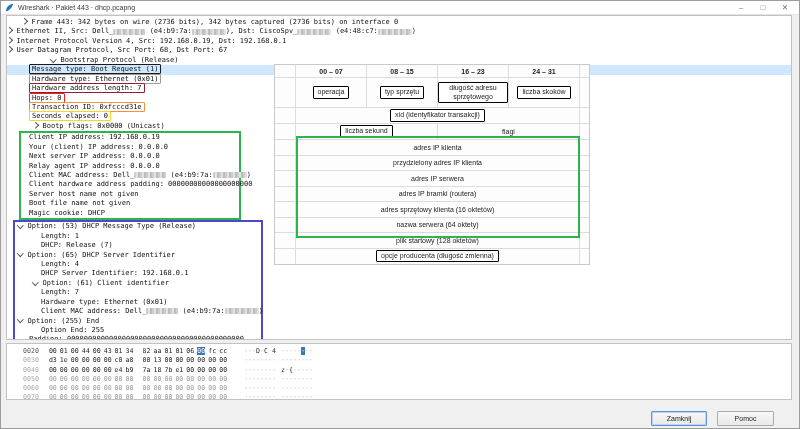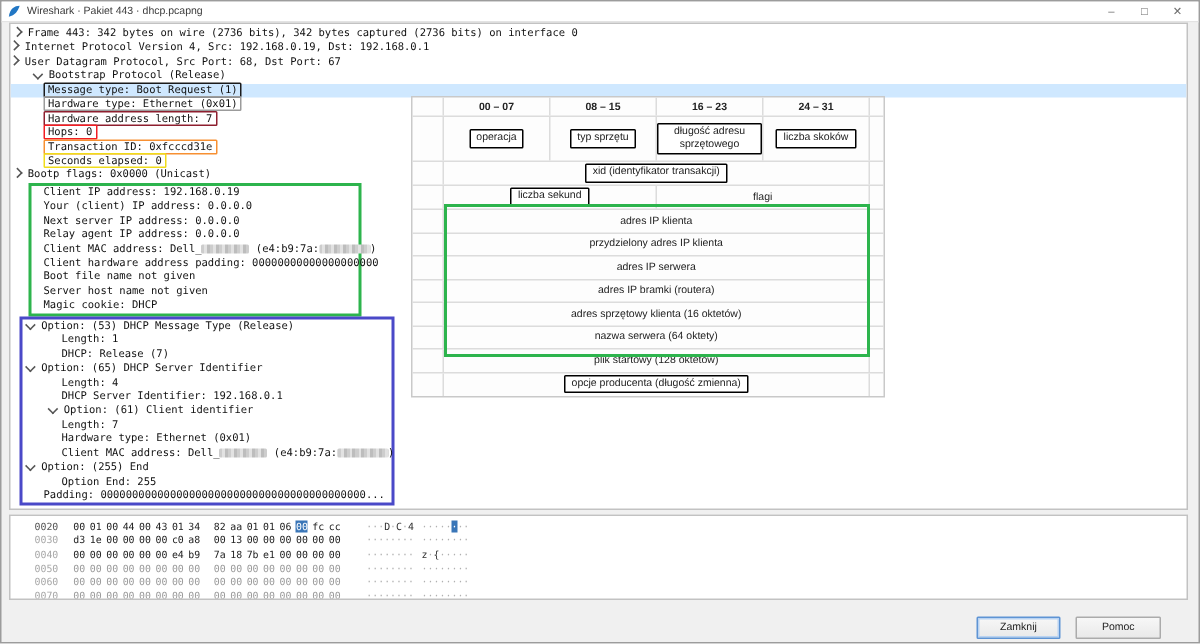--- a/index.html
+++ b/index.html
@@ -193,40 +193,41 @@
           <div class="dcell"></div>
         </div>
         <div class="drow" style="height: 15.5px;">
           <div class="dcell"></div>
           <div class="dcell" style="grid-column: span 4;">
             <span class="cbox b-blue">opcje producenta (długość zmienna)</span>
           </div>
           <div class="dcell"></div>
         </div>
       </div>
-  <div class="trow" style="padding-left: 2px;"><span class="chev right"></span><span class="">Frame 443: 342 bytes on wire (2736 bits), 342 bytes captured (2736 bits) on interface 0</span></div>
+  <div class="trow" style="padding-left: 15px;"><span class="chev right"></span><span class="">Frame 443: 342 bytes on wire (2736 bits), 342 bytes captured (2736 bits) on interface 0</span></div>
+      <div class="trow" style="padding-left: 0px;"><span class="chev right"></span><span class="">Ethernet II, Src: Dell_<span class="pix" style="width: 32px;"></span> (e4:b9:7a:<span class="pix" style="width: 34px;"></span>), Dst: CiscoSpv_<span class="pix" style="width: 34px;"></span> (e4:48:c7:<span class="pix" style="width: 34px;"></span>)</span></div>
       <div class="trow" style="padding-left: 0px;"><span class="chev right"></span><span class="">Internet Protocol Version 4, Src: 192.168.0.19, Dst: 192.168.0.1</span></div>
       <div class="trow" style="padding-left: 0px;"><span class="chev right"></span><span class="">User Datagram Protocol, Src Port: 68, Dst Port: 67</span></div>
-      <div class="trow" style="padding-left: 16px;"><span class="chev down"></span><span class="">Bootstrap Protocol (Release)</span></div>
+      <div class="trow" style="padding-left: 16px; margin-left: 28px;"><span class="chev down"></span><span class="">Bootstrap Protocol (Release)</span></div>
       <div class="trow sel" style="padding-left: 22px;"><span class="fbox b-black">Message type: Boot Request (1)</span></div>
       <div class="trow" style="padding-left: 22px;"><span class="fbox b-gray">Hardware type: Ethernet (0x01)</span></div>
       <div class="trow" style="padding-left: 22px;"><span class="fbox b-maroon">Hardware address length: 7</span></div>
       <div class="trow" style="padding-left: 22px;"><span class="fbox b-red">Hops: 0</span></div>
       <div class="trow" style="padding-left: 22px;"><span class="fbox b-orange">Transaction ID: 0xfcccd31e</span></div>
       <div class="trow" style="padding-left: 22px;"><span class="fbox b-yellow">Seconds elapsed: 0</span></div>
-      <div class="trow" style="padding-left: 2px;"><span class="chev right"></span><span class="">Bootp flags: 0x0000 (Unicast)</span></div>
+      <div class="trow" style="padding-left: 26px;"><span class="chev right"></span><span class="">Bootp flags: 0x0000 (Unicast)</span></div>
       <div class="group g-green">
         <div class="trow" style="padding-left: 8px;"><span class="">Client IP address: 192.168.0.19</span></div>
         <div class="trow" style="padding-left: 8px;"><span class="">Your (client) IP address: 0.0.0.0</span></div>
         <div class="trow" style="padding-left: 8px;"><span class="">Next server IP address: 0.0.0.0</span></div>
         <div class="trow" style="padding-left: 8px;"><span class="">Relay agent IP address: 0.0.0.0</span></div>
         <div class="trow" style="padding-left: 8px;"><span class="">Client MAC address: Dell_<span class="pix" style="width: 32px;"></span> (e4:b9:7a:<span class="pix" style="width: 34px;"></span>)</span></div>
         <div class="trow" style="padding-left: 8px; text-align: center;"><span class="">Client hardware address padding: 00000000000000000000</span></div>
+        <div class="trow" style="padding-left: 8px;"><span class="">Server host name not given</span></div>
         <div class="trow" style="padding-left: 8px;"><span class="">Boot file name not given</span></div>
-        <div class="trow" style="padding-left: 8px;"><span class="">Server host name not given</span></div>
         <div class="trow" style="padding-left: 8px;"><span class="">Magic cookie: DHCP</span></div>
       </div>
       <div class="group g-purple">
         <div class="trow" style="padding-left: 3px;"><span class="chev down"></span><span class="">Option: (53) DHCP Message Type (Release)</span></div>
         <div class="trow" style="padding-left: 26px;"><span class="">Length: 1</span></div>
         <div class="trow" style="padding-left: 26px;"><span class="">DHCP: Release (7)</span></div>
         <div class="trow" style="padding-left: 3px;"><span class="chev down"></span><span class="">Option: (65) DHCP Server Identifier</span></div>
         <div class="trow" style="padding-left: 26px;"><span class="">Length: 4</span></div>
         <div class="trow" style="padding-left: 26px;"><span class="">DHCP Server Identifier: 192.168.0.1</span></div>
         <div class="trow" style="padding-left: 18px;"><span class="chev down"></span><span class="">Option: (61) Client identifier</span></div>

